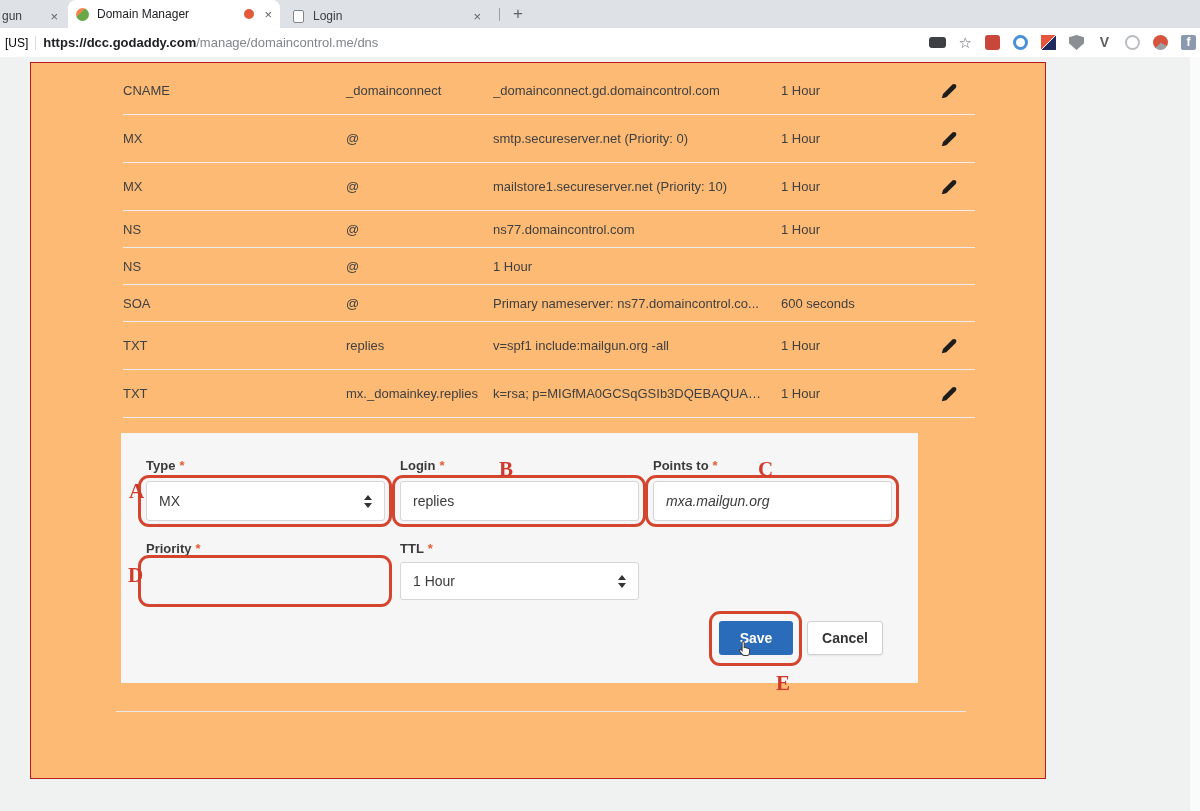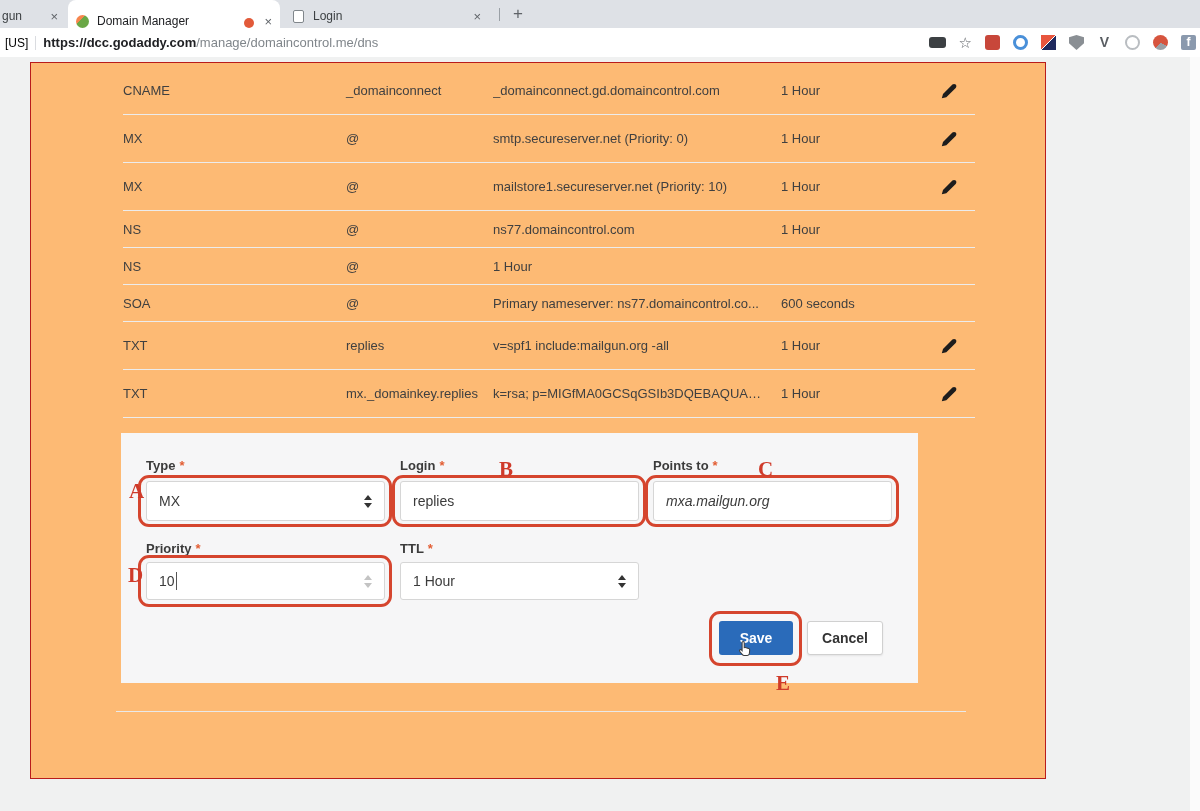--- a/index.html
+++ b/index.html
@@ -3,21 +3,21 @@
 <meta charset="utf-8">
 <style>
   * { margin:0; padding:0; box-sizing:border-box; }
   html,body { width:1200px; height:811px; overflow:hidden; font-family:"Liberation Sans", sans-serif; background:#f0f1f1; }
 
   
   .tabstrip { position:absolute; top:0; left:0; width:1200px; height:28px; background:#dee1e6; }
   .tab-partial { position:absolute; left:0; top:4px; width:66px; height:24px; display:flex; align-items:center;justify-content:center; }
   .tab-partial .lbl { font-size:12px; color:#3c4043; margin-left:2px; }
   .tab-close { font-size:13px; color:#5f6368; margin-left:auto; margin-right:8px; cursor:pointer; line-height:1; }
-  .tab-active { position:absolute; left:68px; top:0; width:212px; height:28px; background:#fff; border-radius:8px 8px 0 0; display:flex; align-items:flex-end; padding:0 8px; }
+  .tab-active { position:absolute; left:68px; top:0; width:212px; height:28px; background:#fff; border-radius:8px 8px 0 0; display:flex; align-items:center; padding:0 8px; }
   .tab-active .lbl { font-size:12px; color:#202124; margin-left:8px; white-space:nowrap; }
   .favicon-gd { width:13px; height:13px; border-radius:50%; background:linear-gradient(135deg,#f6854d 35%,#6aa746 35%); flex:0 0 auto; }
   .rec-dot { width:10px; height:10px; border-radius:50%; background:#e25a3a; margin-left:auto; }
   .tab-active .tab-close { margin-left:10px; margin-right:0; }
   .tab-login { position:absolute; left:285px; top:4px; width:212px; height:24px; display:flex; align-items:center; padding:0 8px; }
   .doc-icon { width:11px; height:13px; background:#fff; border:1.5px solid #80868b; border-radius:2px; position:relative; flex:0 0 auto; }
   .tab-login .lbl { font-size:12px; color:#3c4043; margin-left:9px; }
   .tab-divider { position:absolute; left:499px; top:8px; width:1px; height:13px; background:#9aa0a6; }
   .newtab-btn { position:absolute; left:506px; top:2px; font-size:17px; color:#5f6368; width:24px; height:24px; text-align:center; line-height:24px; cursor:pointer; }
 
@@ -214,28 +214,20 @@
       <div class="f-field" style="left:279px; top:48px;">
         <span>replies</span>
       </div>
 
       <span class="f-label" style="left:532px; top:25px;"><span>Points to</span><span class="req">*</span></span>
       <div class="f-field" style="left:532px; top:48px;font-style:italic;">
         <span>mxa.mailgun.org</span>
       </div>
 
       <span class="f-label" style="left:25px; top:108px;"><span>Priority</span><span class="req">*</span></span>
-      <div class="f-field" style="left:25px; top:129px; height:38px;">
-        <span>10</span>
-        <span class="caret"></span>
-        <span class="spin faint">
-            <i class="up"></i>
-            <i class="dn"></i>
-          </span>
-      </div>
 
       <span class="f-label" style="left:279px; top:108px;"><span>TTL</span><span class="req">*</span></span>
       <div class="f-field" style="left:279px; top:129px; height:38px;">
         <span>1 Hour</span>
         <span class="spin">
             <i class="up"></i>
             <i class="dn"></i>
           </span>
       </div>
 

